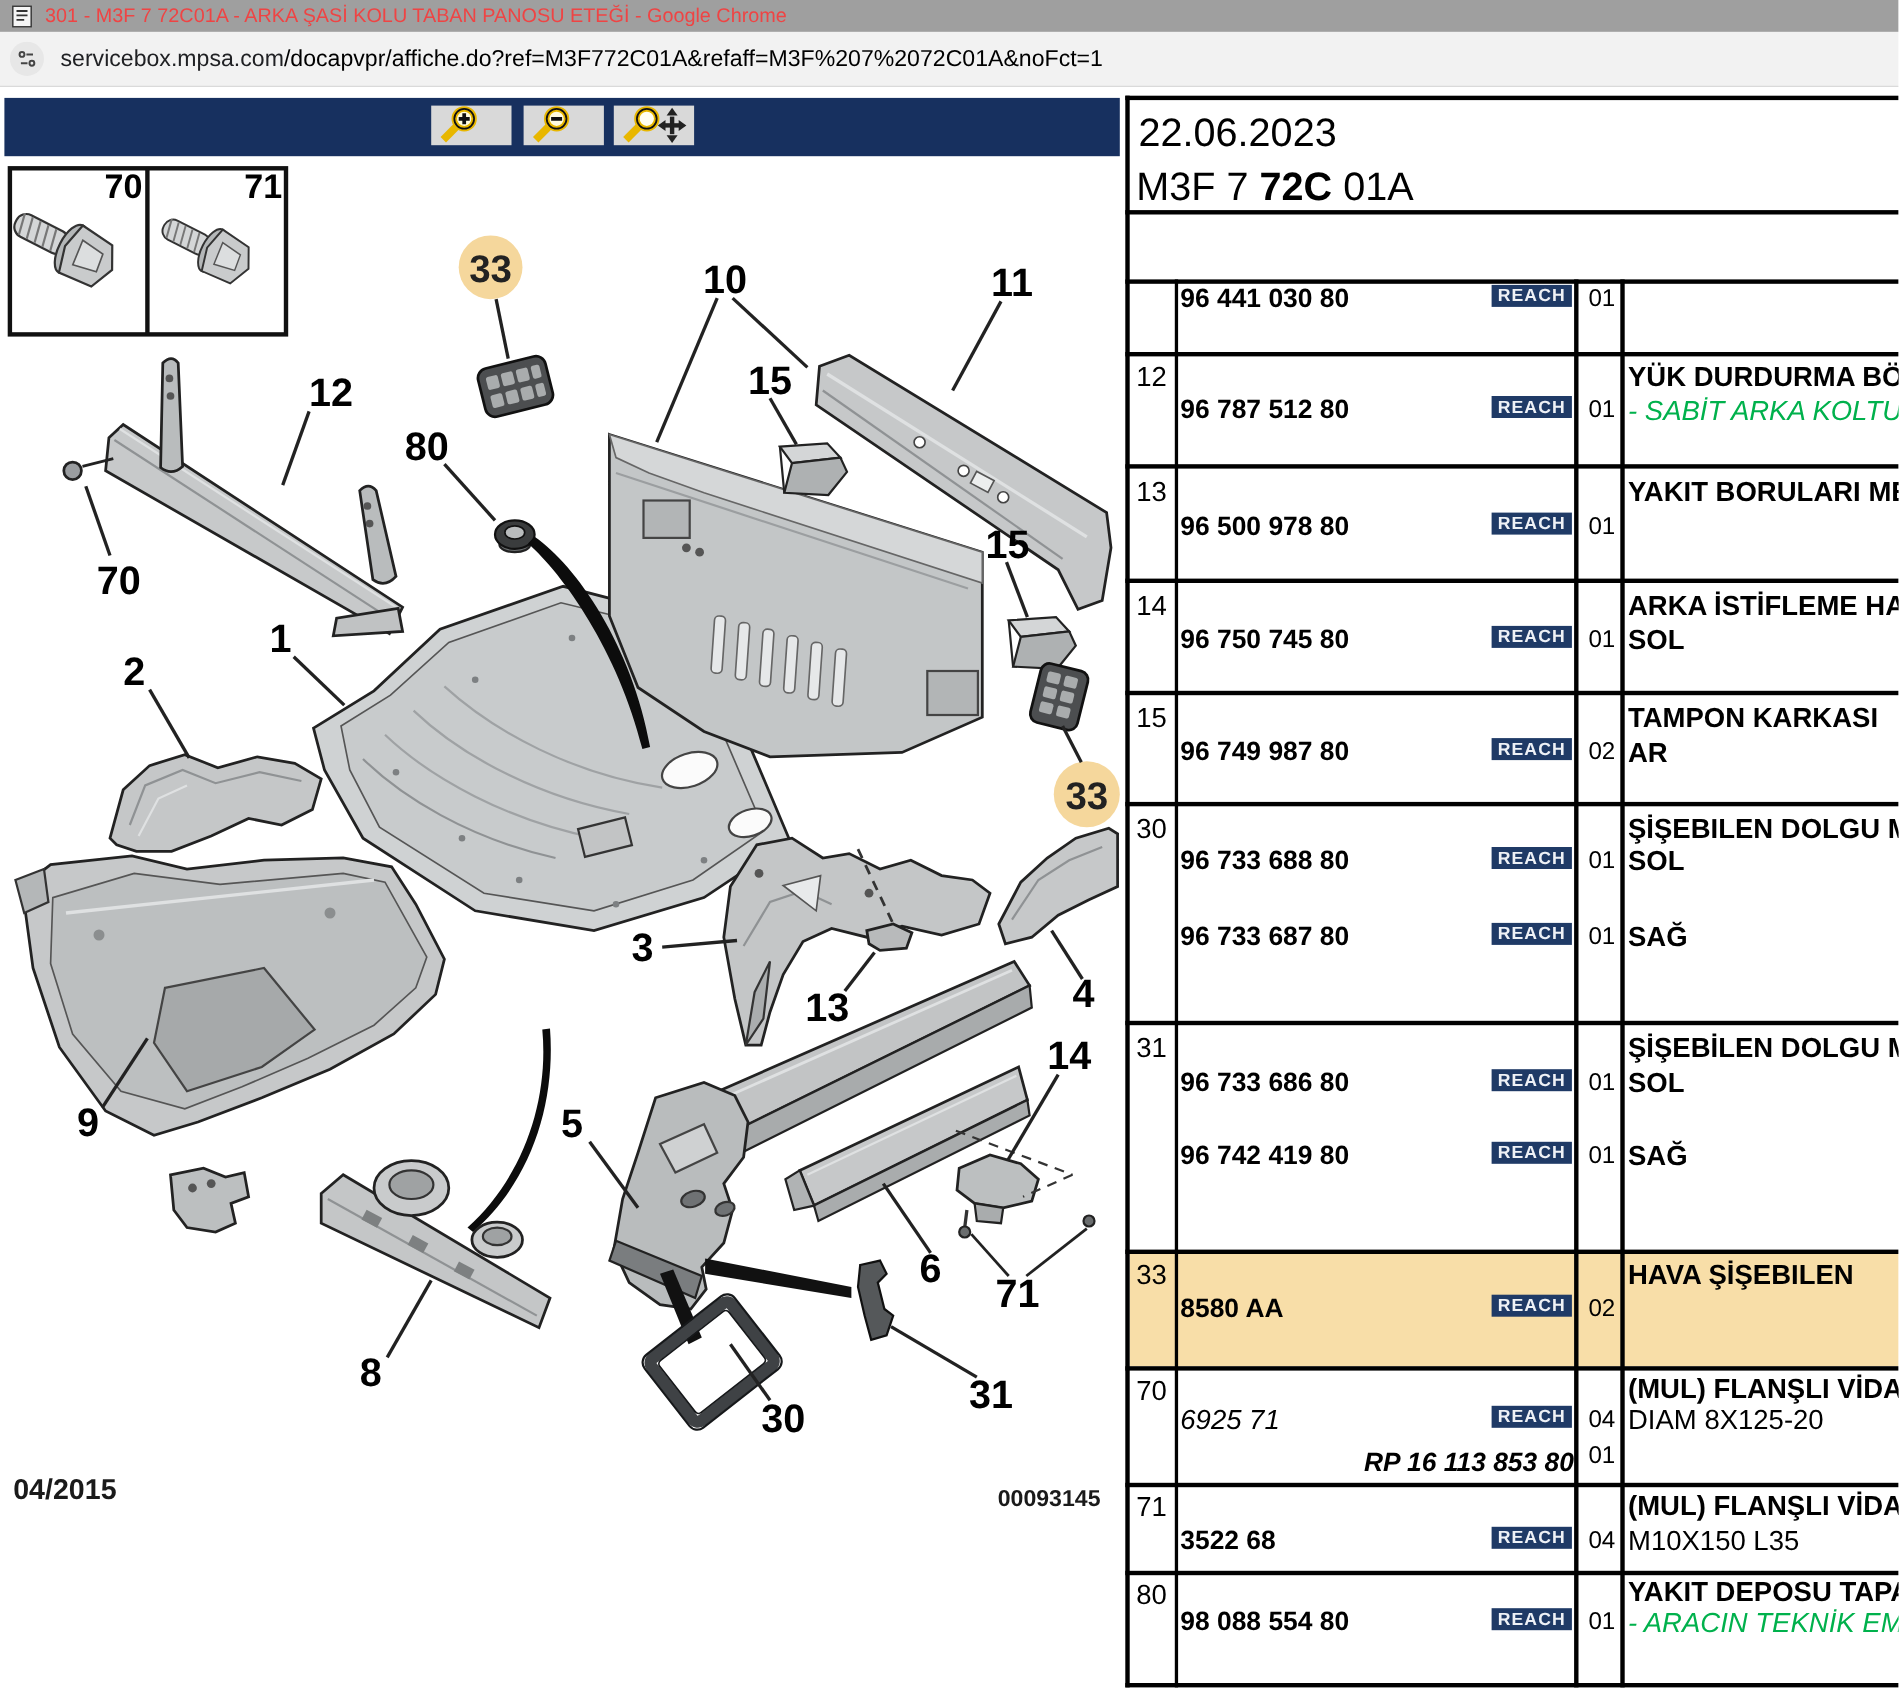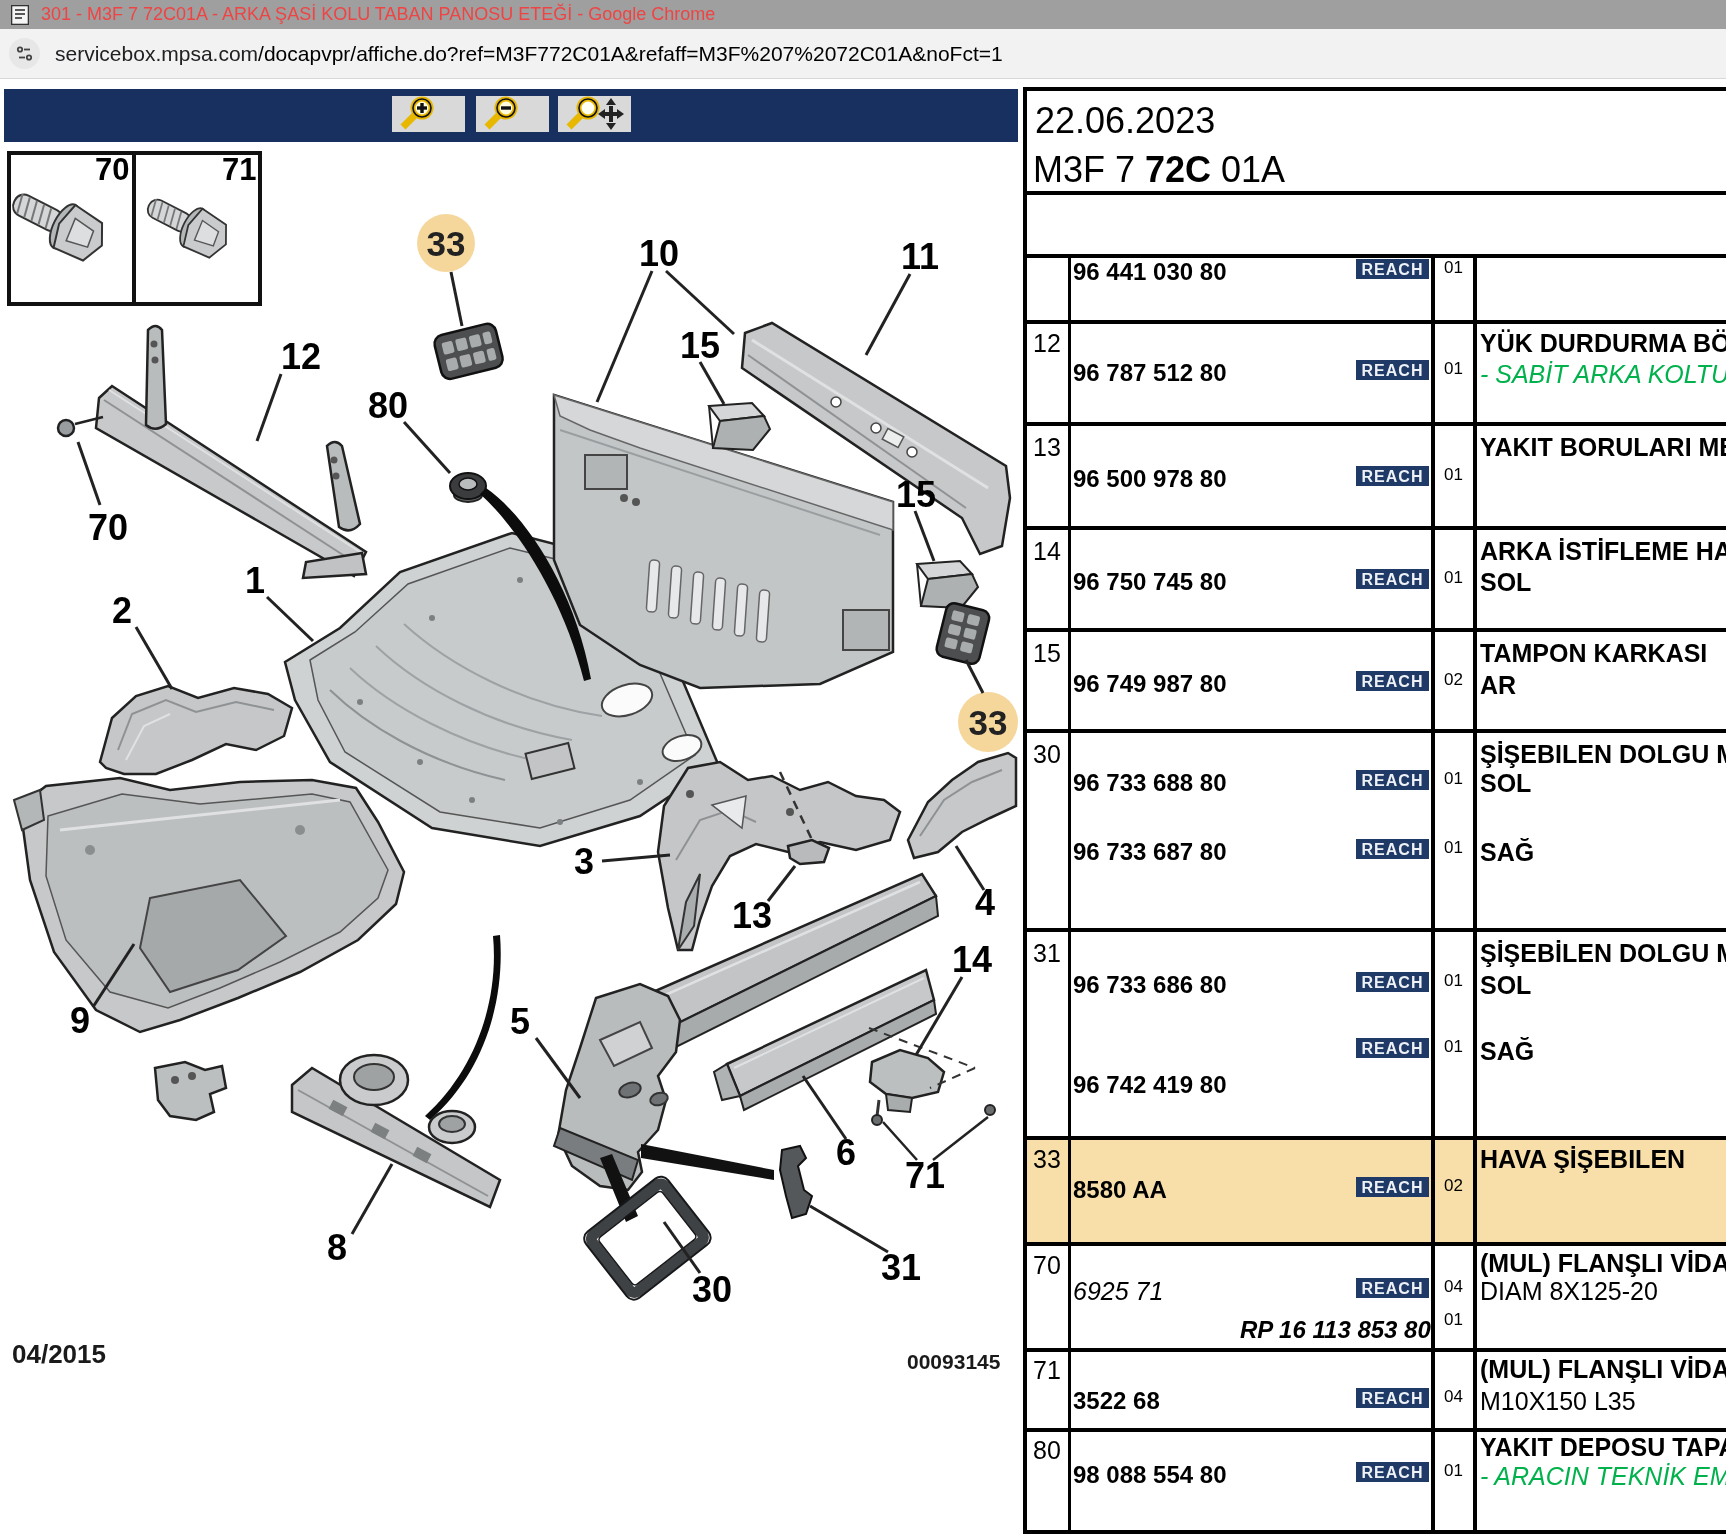--- a/index.html
+++ b/index.html
@@ -2,21 +2,21 @@
 <html><head>
 <meta charset="utf-8">
 <style>
 html,body{margin:0;padding:0;}
 body{width:1726px;height:1536px;background:#fff;font-family:"Liberation Sans",sans-serif;position:relative;overflow:hidden;}
 .abs{position:absolute;}
 .hl{position:absolute;background:#000;}
 .vl{position:absolute;background:#000;}
 .pn{position:absolute;font-weight:bold;font-size:24px;color:#000;white-space:nowrap;}
 .ix{position:absolute;font-size:25px;color:#000;}
-.qty{position:absolute;font-size:17px;color:#000;}
+.qty{position:absolute;font-size:22px;color:#000;}
 .ds{position:absolute;font-weight:bold;font-size:25px;color:#000;white-space:nowrap;}
 .gr{position:absolute;font-style:italic;font-size:25px;color:#00b14c;white-space:nowrap;}
 .reach{position:absolute;width:73px;height:20px;background:#1f3a66;color:#eef1f6;font-weight:bold;font-size:16px;letter-spacing:1px;text-align:center;line-height:22px;}
 </style>
 </head>
 <body>
 
 <div class="abs" style="left:0;top:0;width:1726px;height:29px;background:#9f9f9f;"></div>
 
 <svg class="abs" style="left:11px;top:5px" width="18" height="20" viewBox="0 0 18 20">
@@ -456,21 +456,21 @@
 <div class="reach" style="left:1356px;top:839px;">REACH</div>
 <div class="qty" style="left:1444px;top:838px;">01</div>
 <div class="ds" style="left:1480px;top:838px;">SAĞ</div>
 
 <div class="ix" style="left:1033px;top:939px;">31</div>
 <div class="pn" style="left:1073px;top:971px;">96 733 686 80</div>
 <div class="reach" style="left:1356px;top:972px;">REACH</div>
 <div class="qty" style="left:1444px;top:971px;">01</div>
 <div class="ds" style="left:1480px;top:939px;">ŞİŞEBİLEN DOLGU MADDESİ</div>
 <div class="ds" style="left:1480px;top:971px;">SOL</div>
-<div class="pn" style="left:1073px;top:1037px;margin-top:34px;">96 742 419 80</div>
+<div class="pn" style="left:1073px;top:1037px;">96 742 419 80</div>
 <div class="reach" style="left:1356px;top:1038px;">REACH</div>
 <div class="qty" style="left:1444px;top:1037px;">01</div>
 <div class="ds" style="left:1480px;top:1037px;">SAĞ</div>
 
 <div class="ix" style="left:1033px;top:1145px;">33</div>
 <div class="pn" style="left:1073px;top:1176px;">8580 AA</div>
 <div class="reach" style="left:1356px;top:1177px;">REACH</div>
 <div class="qty" style="left:1444px;top:1176px;">02</div>
 <div class="ds" style="left:1480px;top:1145px;">HAVA ŞİŞEBILEN</div>
 

